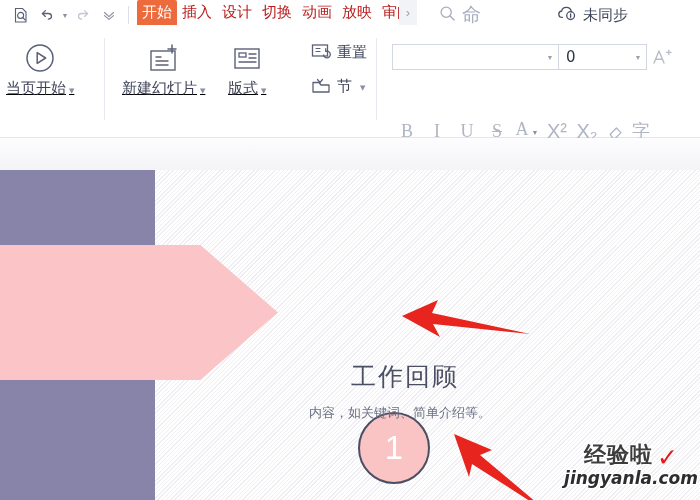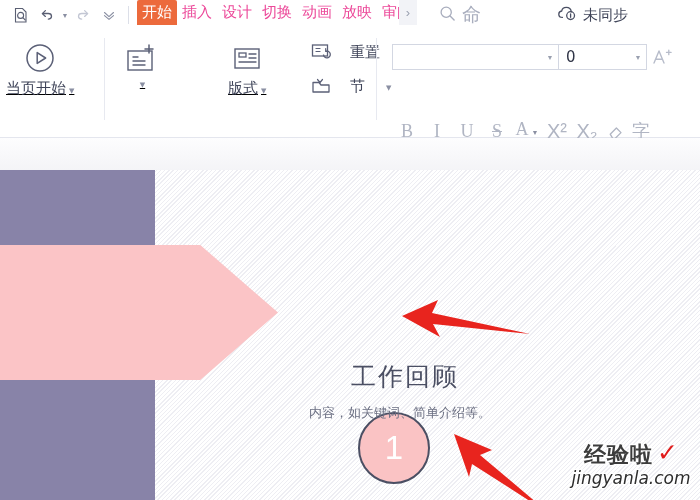--- a/index.html
+++ b/index.html
@@ -59,21 +59,21 @@
     display: flex;
     align-items: flex-start;
     height: 30px;
     margin-left: 2px;
   }
   .tab {
     height: 25px;
     line-height: 25px;
     padding: 0 5px;
     font-size: 15px;
-    color: #ec4899;
+    color: #b91c1c;
     white-space: nowrap;
     font-family: "DejaVu Sans", "Liberation Sans", sans-serif;
   }
   .tab.active {
     background: #ec6a3c;
     color: #ffffff;
     border-radius: 2px 2px 0 0;
   }
   .tab.clipped {
     overflow: hidden;
@@ -167,21 +167,21 @@
   .caret-sm {
     font-size: 7px;
     color: #8a8fa2;
     margin-left: 3px;
     position: relative;
     top: 2px;
   }
   .smallrow {
     display: flex;
     align-items: center;
-    gap: 18px;
+    gap: 5px;
     font-size: 15px;
     color: #3f4459;
     font-family: "DejaVu Sans", "Liberation Sans", sans-serif;
     white-space: nowrap;
   }
   .smallrow .ico { color: #5b6077; display:flex; align-items:center; }
 
   
   .fontrow {
     position: absolute;
@@ -333,21 +333,21 @@
   
   .watermark {
     position: absolute;
     left: 562px; top: 440px;
     width: 138px;
     text-align: center;
     pointer-events: none;
   }
   .wm-top {
     display: flex;
-    align-items: flex-start;
+    align-items: flex-end;
     justify-content: center;
     gap: 4px;
   }
   .wm-cn {
     font-size: 22px;
     font-weight: bold;
     color: #3d3d3d;
     font-family: "DejaVu Sans", "Liberation Sans", sans-serif;
     letter-spacing: 1px;
     -webkit-text-stroke: 2.5px #ffffff;
@@ -355,21 +355,21 @@
   }
   .wm-check {
     font-size: 25px;
     color: #e01b1b;
     font-weight: bold;
     line-height: 1;
   }
   .wm-url {
     margin-top: -2px;
     font-size: 17px;
-    font-weight: normal;
+    font-weight: bold;
     font-style: italic;
     color: #2d2d2d;
     font-family: "DejaVu Sans", "Liberation Sans", sans-serif;
     -webkit-text-stroke: 2.5px #ffffff;
     paint-order: stroke fill;
   }
 </style>
 </head>
 <body>
 
@@ -463,20 +463,21 @@
         <div class="bigbtn">
           <span class="ico">
             <svg width="38" height="36" viewBox="0 0 38 36" fill="none">
               <rect x="6" y="11" width="24" height="19" stroke="#5b6077" stroke-width="1.4" fill="none"></rect>
               <path d="M11 17h5M11 21h12M11 25h12" stroke="#5b6077" stroke-width="1.4" stroke-linecap="round"></path>
               <path d="M27 5v8M23 9h8" stroke="#5b6077" stroke-width="1.5" stroke-linecap="round"></path>
               <rect x="22" y="4" width="11" height="11" fill="#ffffff" opacity="0"></rect>
             </svg>
           </span>
           <span class="lbl">
+            <span>新建幻灯片</span>
             <span class="caret-sm">▼</span>
           </span>
         </div>
       </div>
 
       <div class="grp" style="left:228px;">
         <div class="bigbtn">
           <span class="ico">
             <svg width="36" height="36" viewBox="0 0 36 36" fill="none">
               <rect x="6" y="9" width="24" height="19" stroke="#5b6077" stroke-width="1.4" fill="none"></rect>

